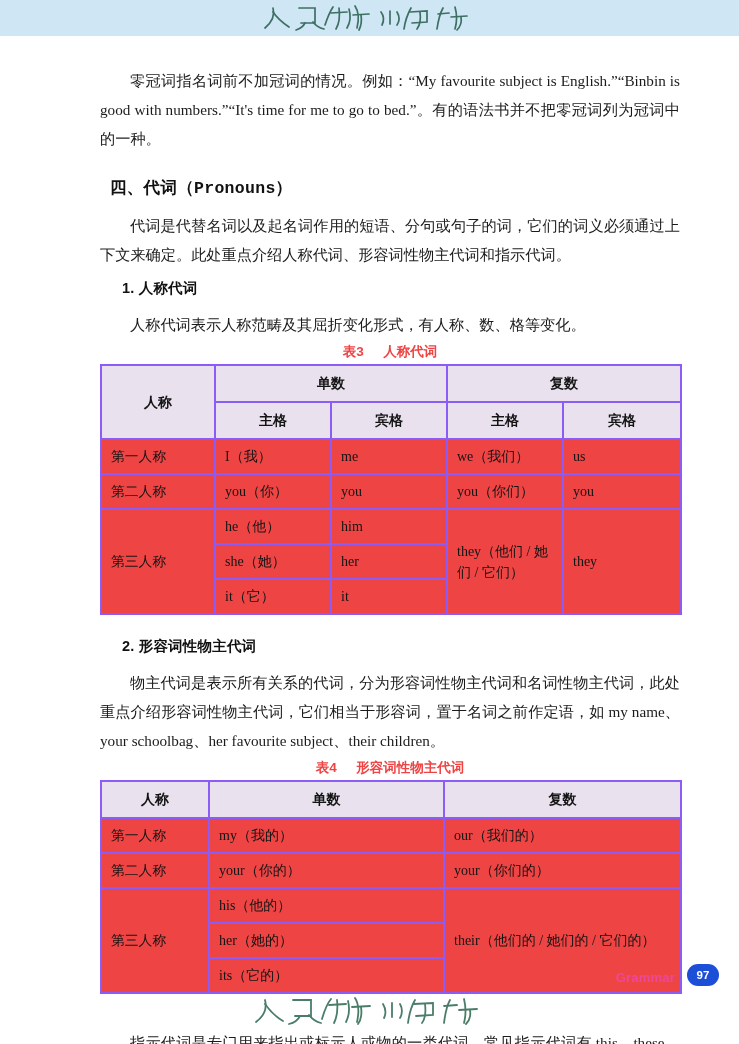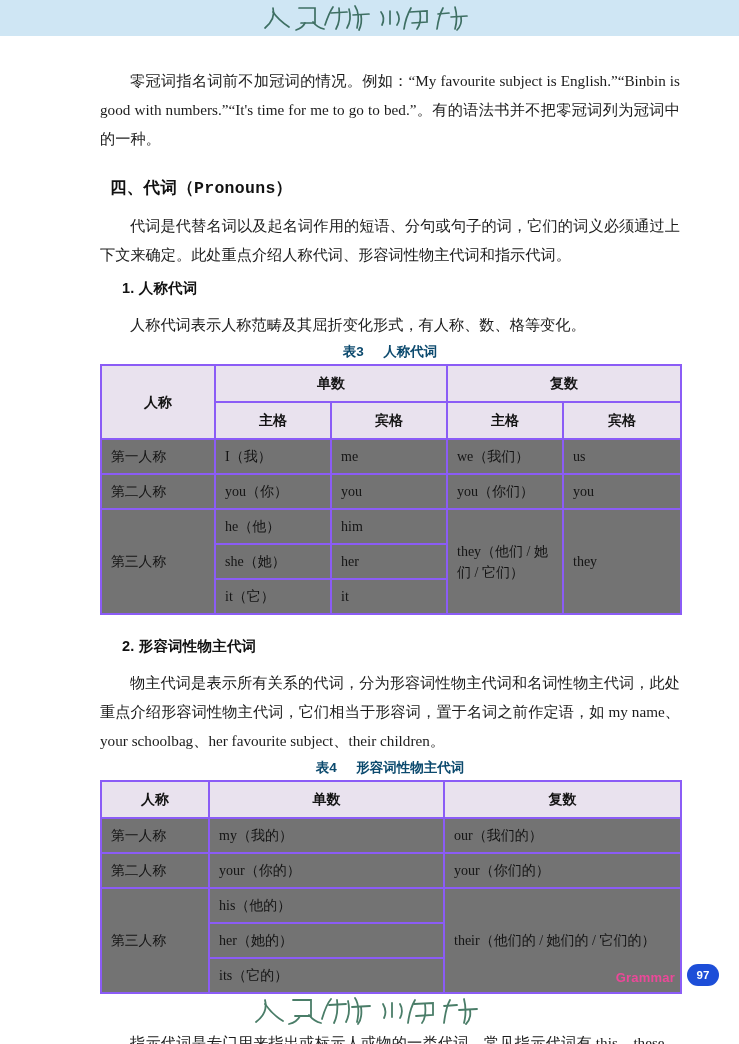--- a/index.html
+++ b/index.html
@@ -79,21 +79,21 @@
   .gap-lg { height: 22px; }
   .gap-sm { height: 8px; }
 
   
   .table-caption {
     text-align: center;
     font-family: "Liberation Sans", "DejaVu Sans", sans-serif;
     font-weight: bold;
     font-size: 13.5px;
     margin: 4px 0 3px 0;
-    color: #0c4a6e;
+    color: #ef4444;
   }
   .table-caption .cap-sep { display: inline-block; width: 12px; }
 
   table.grid {
     border-collapse: collapse;
     width: 580px;
     table-layout: fixed;
     font-size: 14px;
     color: #141414;
   }
@@ -105,21 +105,21 @@
     line-height: 21px;
   }
   table.grid thead th {
     background: #e9e2ee;
     text-align: center;
     font-family: "Liberation Sans", "DejaVu Sans", sans-serif;
     font-weight: bold;
     font-size: 14px;
     padding: 7px 6px;
   }
-  table.grid tbody td { background: #737373; }
+  table.grid tbody td { background: #ef4444; }
   table.grid .cjk-label {
     font-family: "Liberation Sans", "DejaVu Sans", sans-serif;
     font-size: 13.8px;
   }
 
   table.grid.t3 { border-top: 2px solid #55505a; border-bottom: 2px solid #55505a; }
   table.grid.t4 { border-top: 2px solid #55505a; border-bottom: 2px solid #55505a; }
 
   
   .footer {

